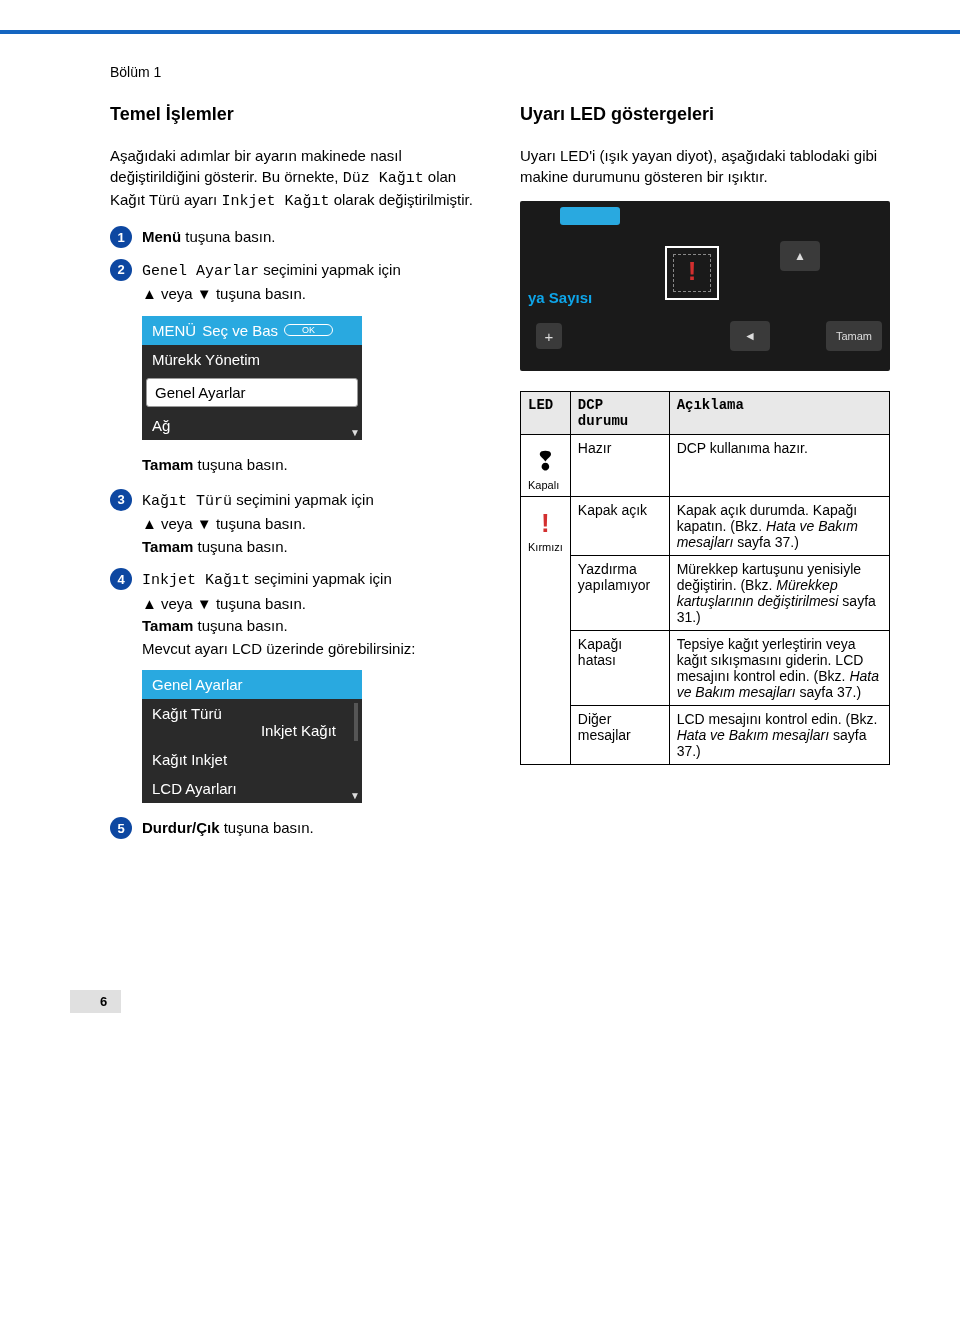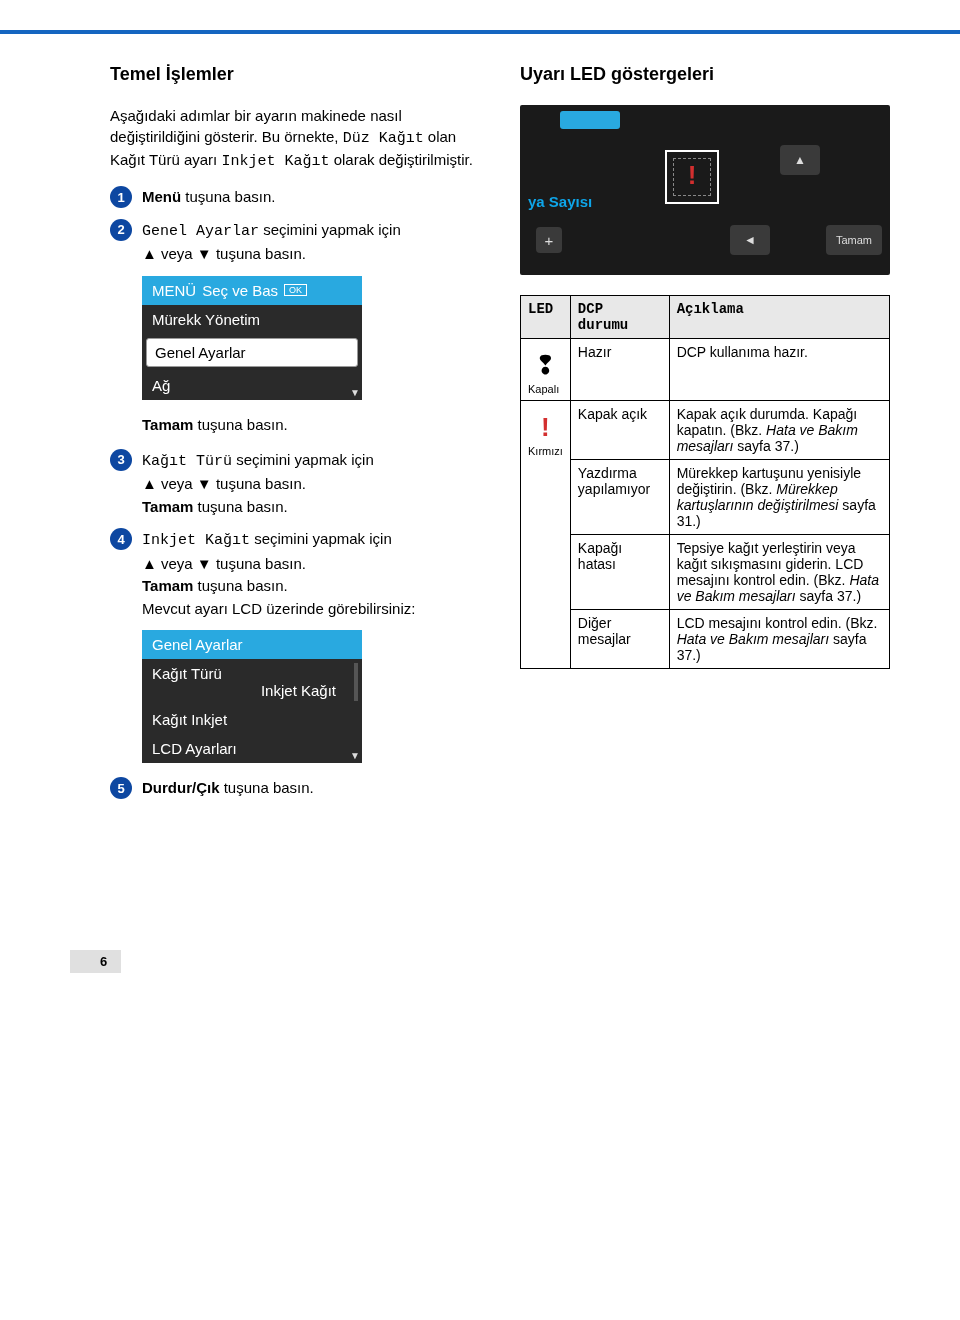--- a/index.html
+++ b/index.html
@@ -27,21 +27,21 @@
     flex-shrink: 0; margin-right: 10px;
   }
   .step-body { flex: 1; line-height: 1.5; }
   .bold { font-weight: bold; }
   .indent { margin-left: 32px; }
 
   
   .lcd { width: 220px; margin: 10px 0 14px 32px; font-size: 15px; }
   .lcd-row { padding: 6px 10px; color: #fff; position: relative; }
   .lcd-title { background: #29a9e0; display: flex; align-items: center; gap: 6px; }
-  .lcd-ok { border: 1px solid #fff; font-size: 9px; padding: 0 4px; border-radius: 0; }
+  .lcd-ok { border: 1px solid #fff; font-size: 9px; padding: 0 17px; border-radius: 6px; }
   .lcd-dark { background: #2a2a2a; }
   .lcd-select { background: #fff; color: #000; border: 1px solid #999; border-radius: 3px; margin: 2px 4px; padding: 5px 8px; }
   .lcd-scroll { position: absolute; right: 4px; top: 4px; bottom: 4px; width: 4px; background: #555; }
   .lcd-caret-down { position: absolute; right: 2px; bottom: 2px; font-size: 10px; color: #ddd; }
   .lcd-sub { text-align: right; padding-right: 16px; }
 
   
   .photo {
     width: 100%; height: 170px; background: #1a1a1a; border-radius: 2px;
     position: relative; overflow: hidden; margin-bottom: 20px;
@@ -85,20 +85,21 @@
     padding: 4px 14px 4px 30px; font-weight: bold; font-size: 13px;
     margin-left: -40px;
   }
 </style>
 </head>
 <body>
 
 <div class="topbar"></div>
 
 <div class="page">
+  <div class="chapter">Bölüm 1</div>
 
   <div class="columns">
 
     <div class="col">
       <h2>Temel İşlemler</h2>
       <p>
         <span>Aşağıdaki adımlar bir ayarın makinede nasıl değiştirildiğini gösterir. Bu örnekte, </span><span class="mono">Düz Kağıt</span><span> olan Kağıt Türü ayarı </span><span class="mono">Inkjet Kağıt</span><span> olarak değiştirilmiştir.</span>
       </p>
 
       <div class="step">
@@ -168,20 +169,21 @@
       </div>
 
       <div class="step">
         <span class="step-num">5</span>
         <div class="step-body"><span class="bold">Durdur/Çık</span><span> tuşuna basın.</span></div>
       </div>
     </div>
 
     <div class="col">
       <h2>Uyarı LED göstergeleri</h2>
+      <p>Uyarı LED'i (ışık yayan diyot), aşağıdaki tablodaki gibi makine durumunu gösteren bir ışıktır.</p>
 
       <div class="photo">
         <div class="corner"></div>
         <div class="led-frame">
           <span class="led-exclaim">!</span>
         </div>
         <div class="label-left">ya Sayısı</div>
         <div class="btn btn-up">▲</div>
         <div class="btn btn-left">◄</div>
         <div class="btn btn-right">Tamam</div>

